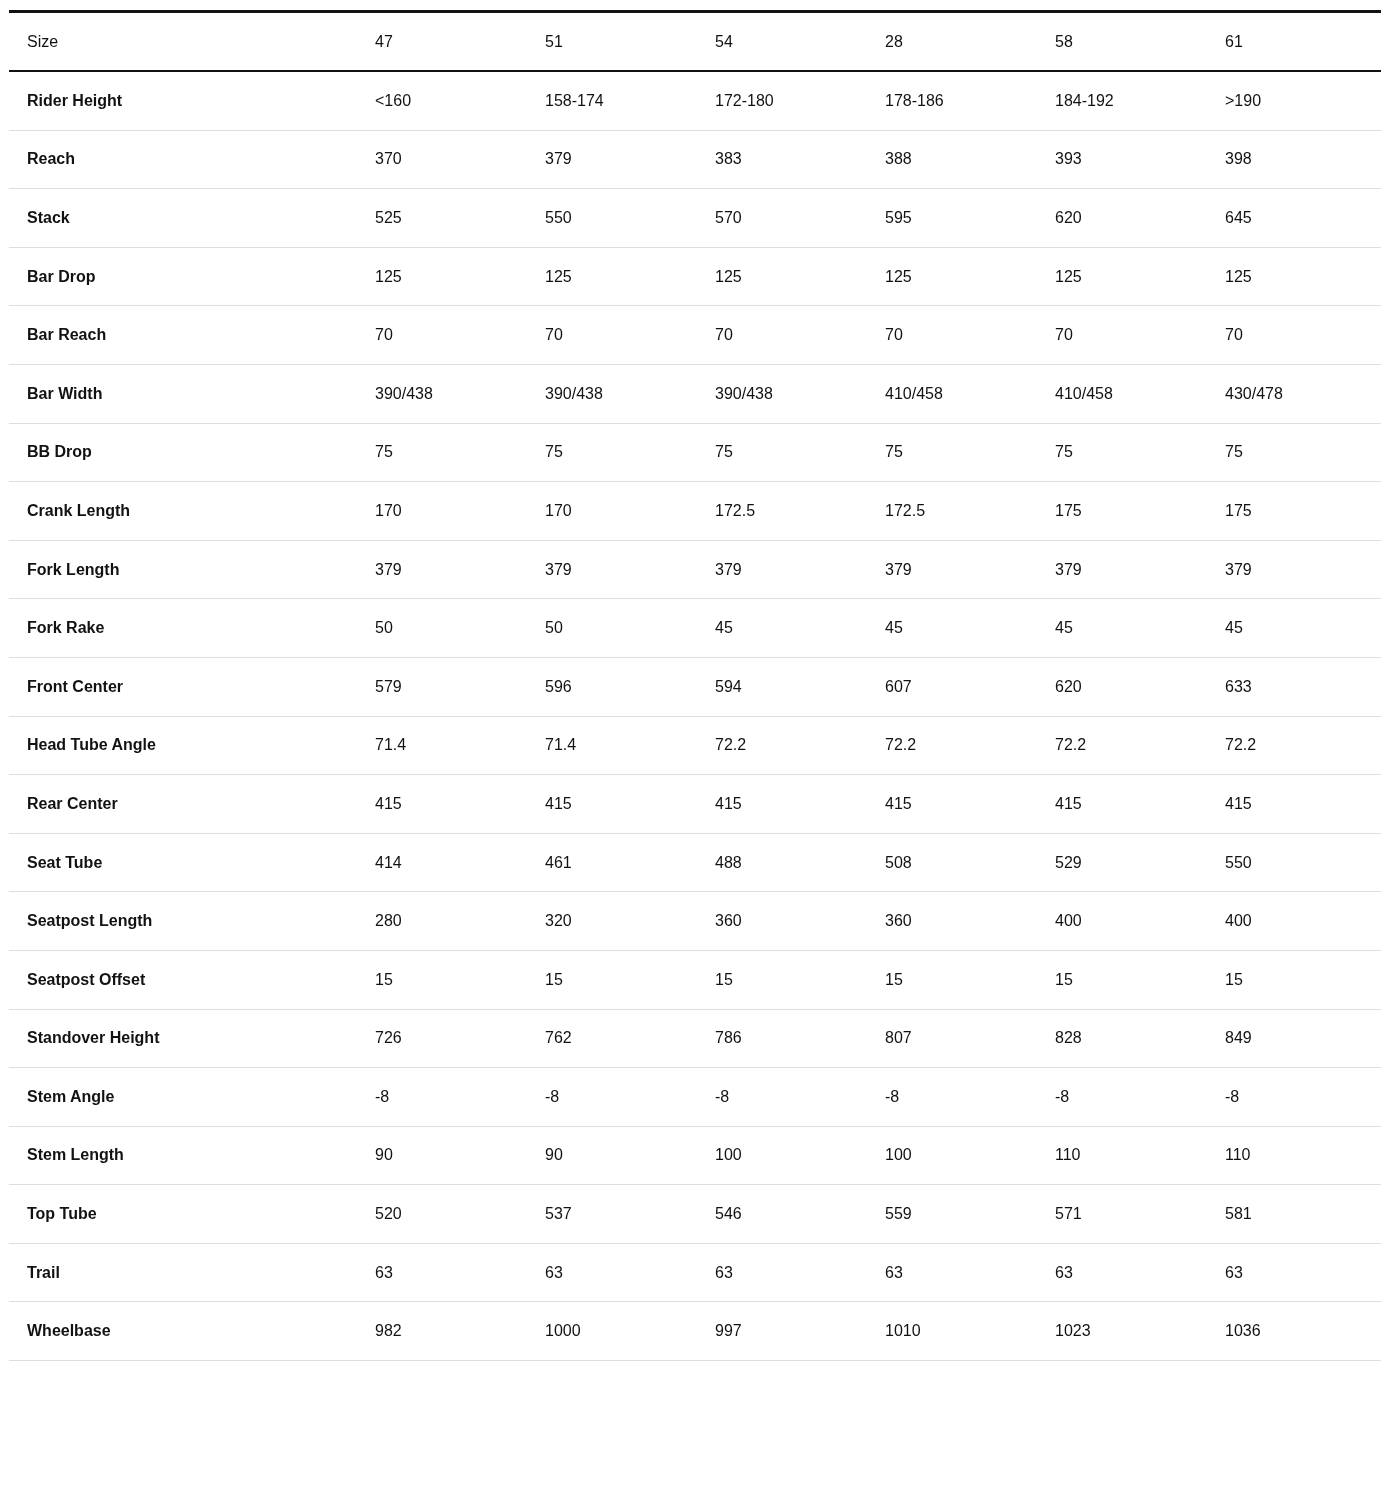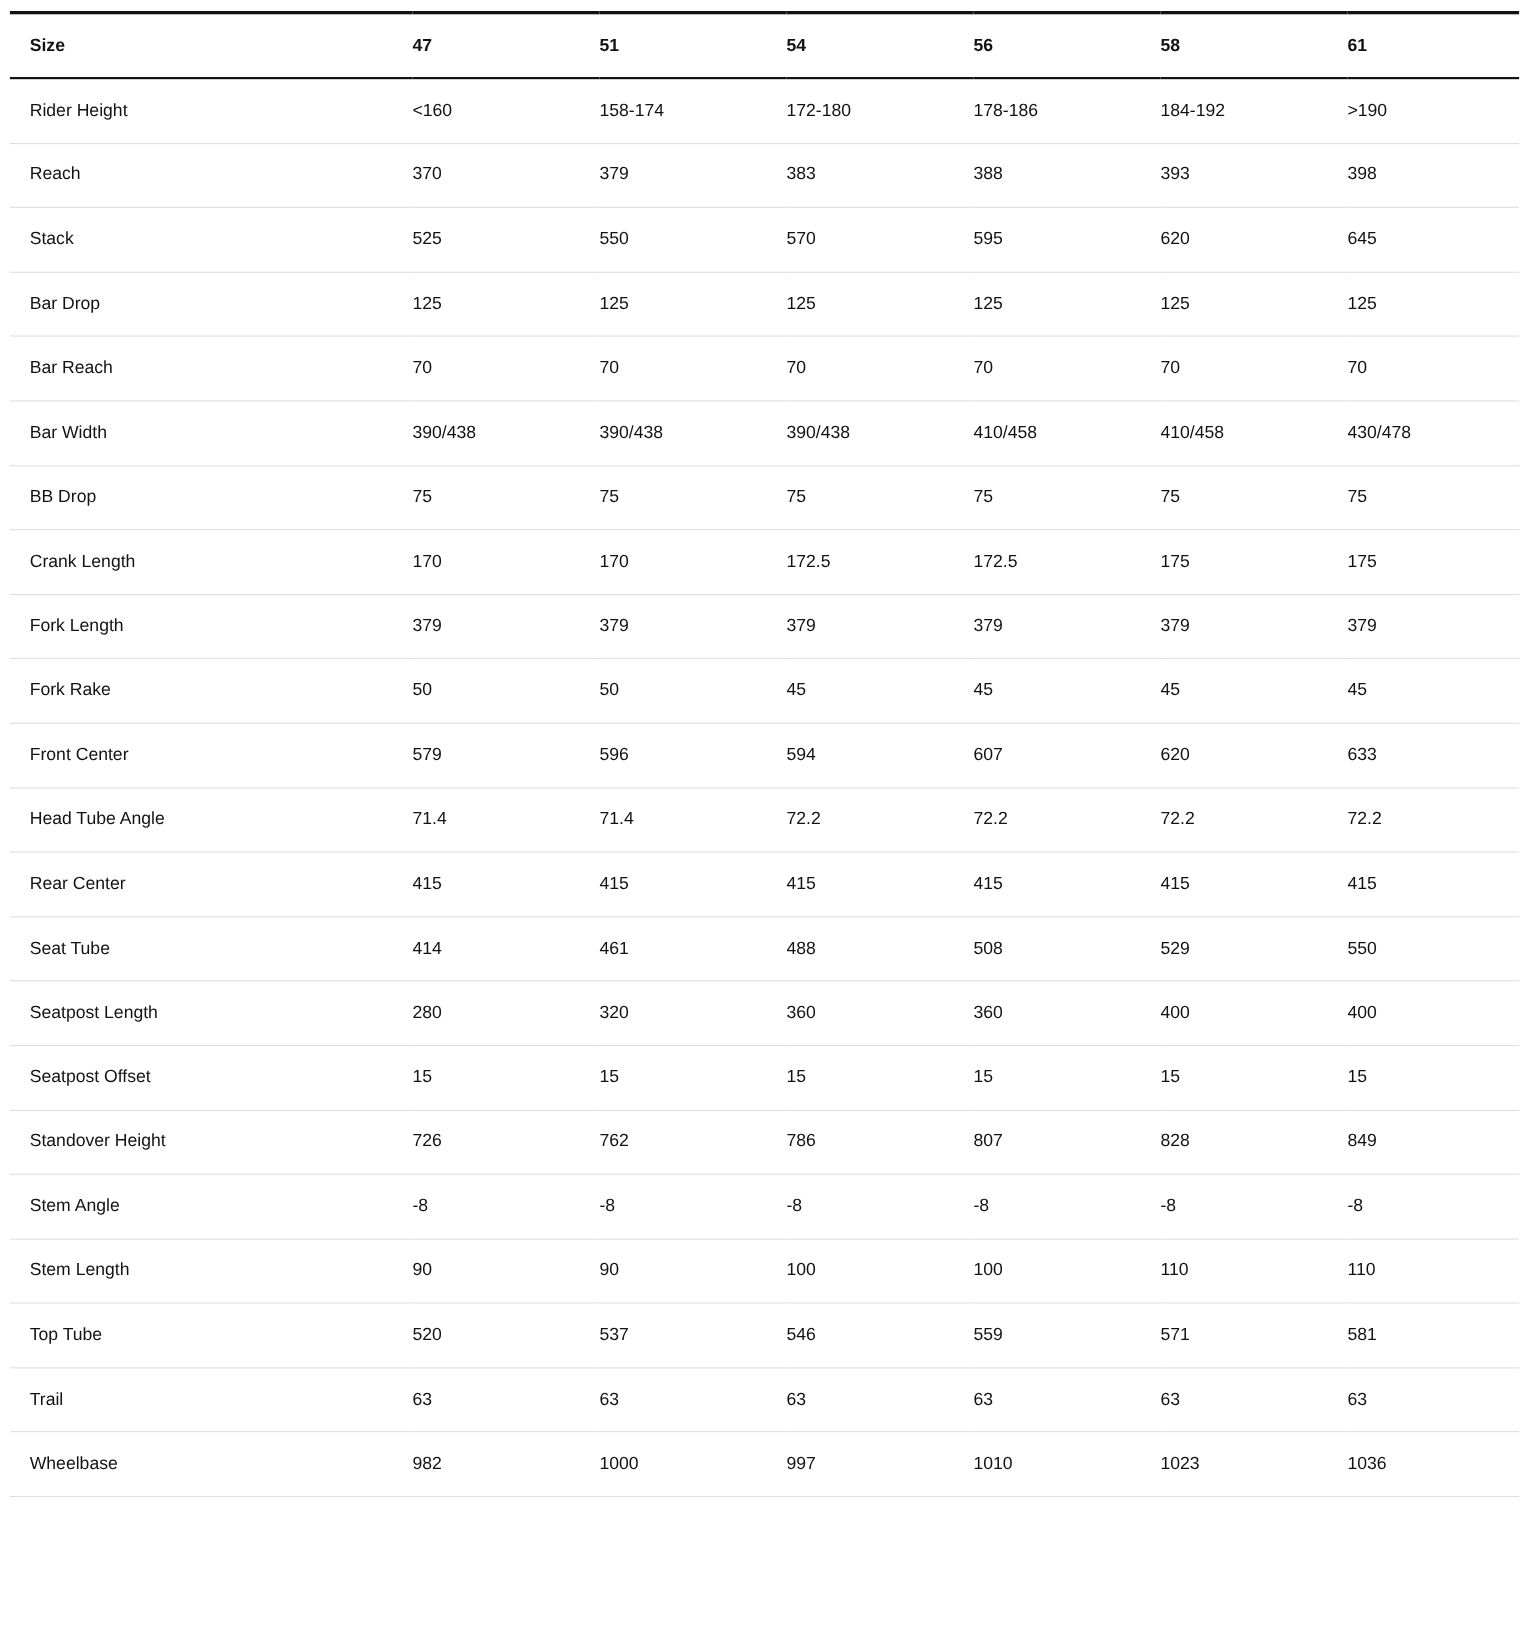--- a/index.html
+++ b/index.html
@@ -22,41 +22,41 @@
   }
   col.label-col   { width: 366px; }
   col.data-col    { width: 170px; }
   col.data-col-last { width: auto; }
   thead tr {
     border-bottom: 2px solid #121212;
   }
   thead th {
     height: 57px;
     font-size: 16px;
-    font-weight: 700;
+    font-weight: 400;
     text-align: left;
     vertical-align: middle;
     padding: 0;
   }
   thead th.label-cell { padding-left: 18px; }
   tbody tr {
     border-bottom: 1px solid #dedede;
   }
   tbody th, tbody td {
     height: 57.6px;
     font-size: 16px;
     font-weight: 400;
     text-align: left;
     vertical-align: middle;
     padding: 0;
     white-space: nowrap;
   }
   tbody th.label-cell {
     padding-left: 18px;
-    font-weight: 400;
+    font-weight: 700;
   }
 </style>
 </head>
 <body>
 
 <div class="page">
   <table class="geo">
     <colgroup>
         <col class="label-col">
         <col class="data-col">
@@ -66,21 +66,21 @@
         <col class="data-col">
         <col class="data-col-last">
       </colgroup>
     <thead>
       <tr>
         <th class="label-cell">Size</th>
 
       <th>47</th>
           <th>51</th>
           <th>54</th>
-          <th>56</th>
+          <th>28</th>
           <th>58</th>
           <th>61</th>
         </tr>
     </thead>
     <tbody>
 
     <tr>
           <th class="label-cell">Rider Height</th>
           <td>&lt;160</td>
           <td>158-174</td>

